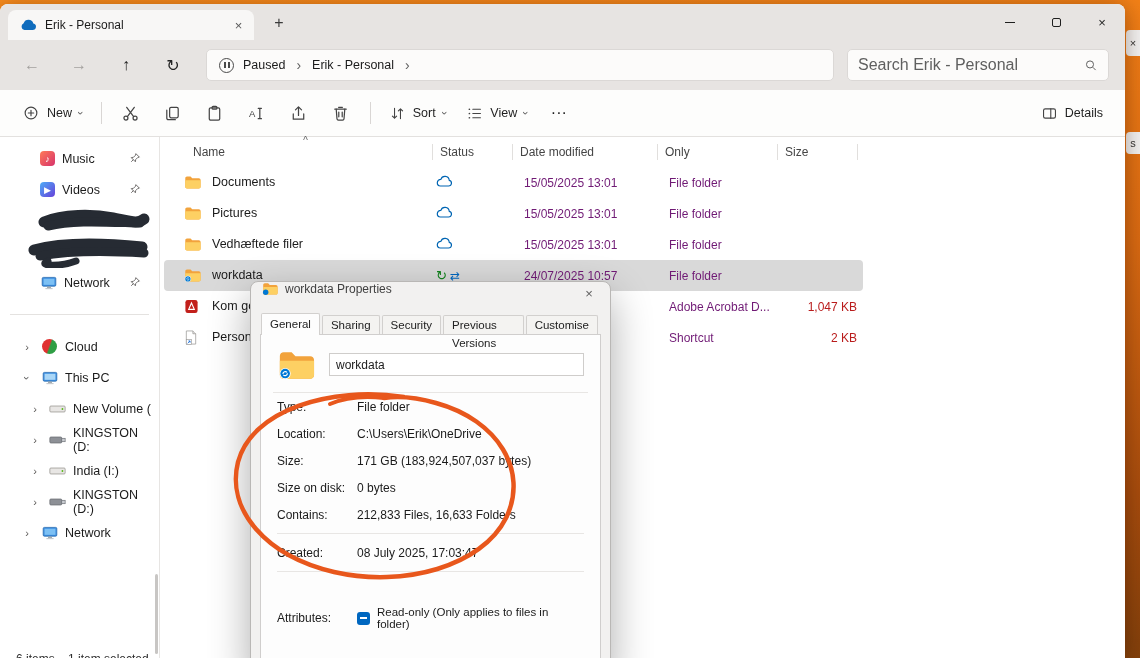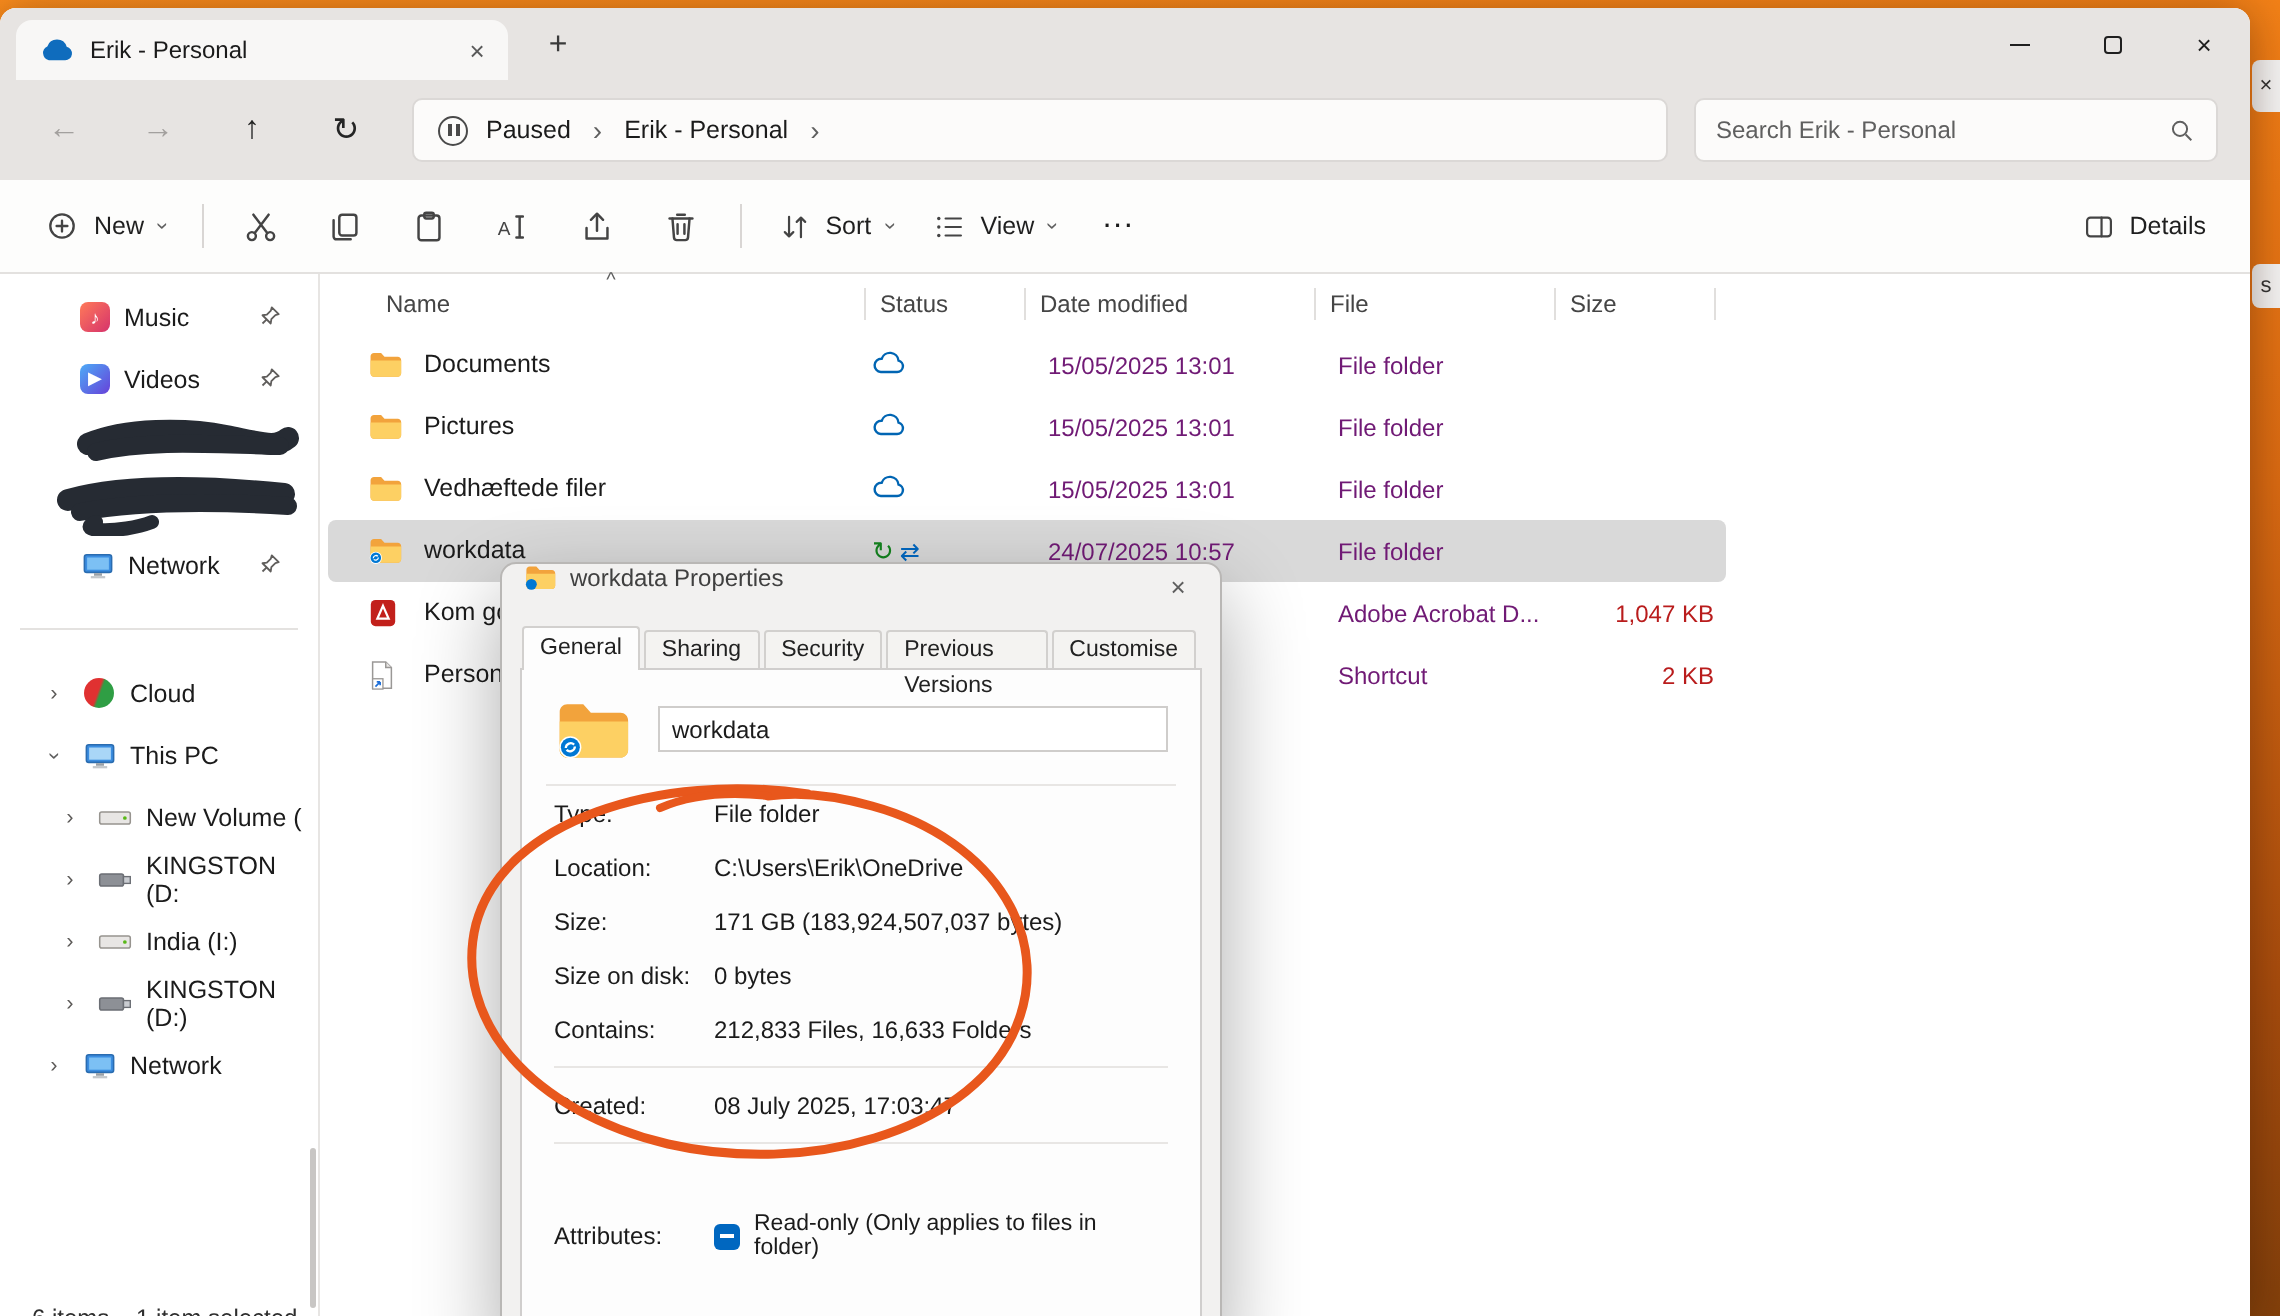--- a/index.html
+++ b/index.html
@@ -41,21 +41,21 @@
   .addressbar { margin-left:2px; width:628px; height:32px; background:#fcfbfa;
     border:1px solid #dbd8d6; border-radius:5px; display:flex; align-items:center;
     padding:0 12px; gap:9px; font-size:12.5px; }
   .pause-ic { width:15px; height:15px; border:1.6px solid #4a4a4a; border-radius:50%;
     display:flex; align-items:center; justify-content:center; gap:2px; flex:none; }
   .pause-ic i { display:block; width:2px; height:6px; background:#4a4a4a; }
   .crumb-sep { color:#5f5f5f; font-size:14px; padding:0 2px; }
   .searchbar { margin-left:auto; width:262px; height:32px; background:#fcfbfa;
     border:1px solid #dbd8d6; border-radius:5px; display:flex; align-items:center; padding:0 10px; }
   .searchbar input { border:none; outline:none; background:transparent; width:100%;
-    font-size:12px; color:#444; font-family:inherit; }
+    font-size:16px; color:#444; font-family:inherit; }
   .searchbar input::placeholder { color:#5f5f5f; }
 
   
   .toolbar { height:47px; background:#fdfdfc; border-bottom:1px solid #e3e1df;
     display:flex; align-items:center; padding:0 12px; }
   .tbtn { display:flex; align-items:center; gap:7px; padding:0 10px; height:34px;
     border-radius:6px; font-size:12.5px; color:#1f1f1f; }
   .ticon { width:42px; height:34px; display:flex; align-items:center; justify-content:center;
     border-radius:6px; }
   .tsep { width:1px; height:22px; background:#d9d6d4; margin:0 8px; flex:none; }
@@ -403,21 +403,21 @@
       </div>
       <div class="side-scroll"></div>
     </div>
 
     <div class="filearea">
       <div class="fl-header">
         <i class="sort-caret">^</i>
         <span class="col-name">Name</span>
         <span class="col-status">Status</span>
         <span class="col-mod">Date modified</span>
-        <span class="col-type">File</span>
+        <span class="col-type">Only</span>
         <span class="col-size">Size</span>
         <i class="hdr-sep" style="left:272px"></i>
         <i class="hdr-sep" style="left:352px"></i>
         <i class="hdr-sep" style="left:497px"></i>
         <i class="hdr-sep" style="left:617px"></i>
         <i class="hdr-sep" style="left:697px"></i>
       </div>
       <div class="fl-rows">
         <div class="frow">
           <span class="fic"><svg width="17" height="14" viewBox="0 0 20 16">

